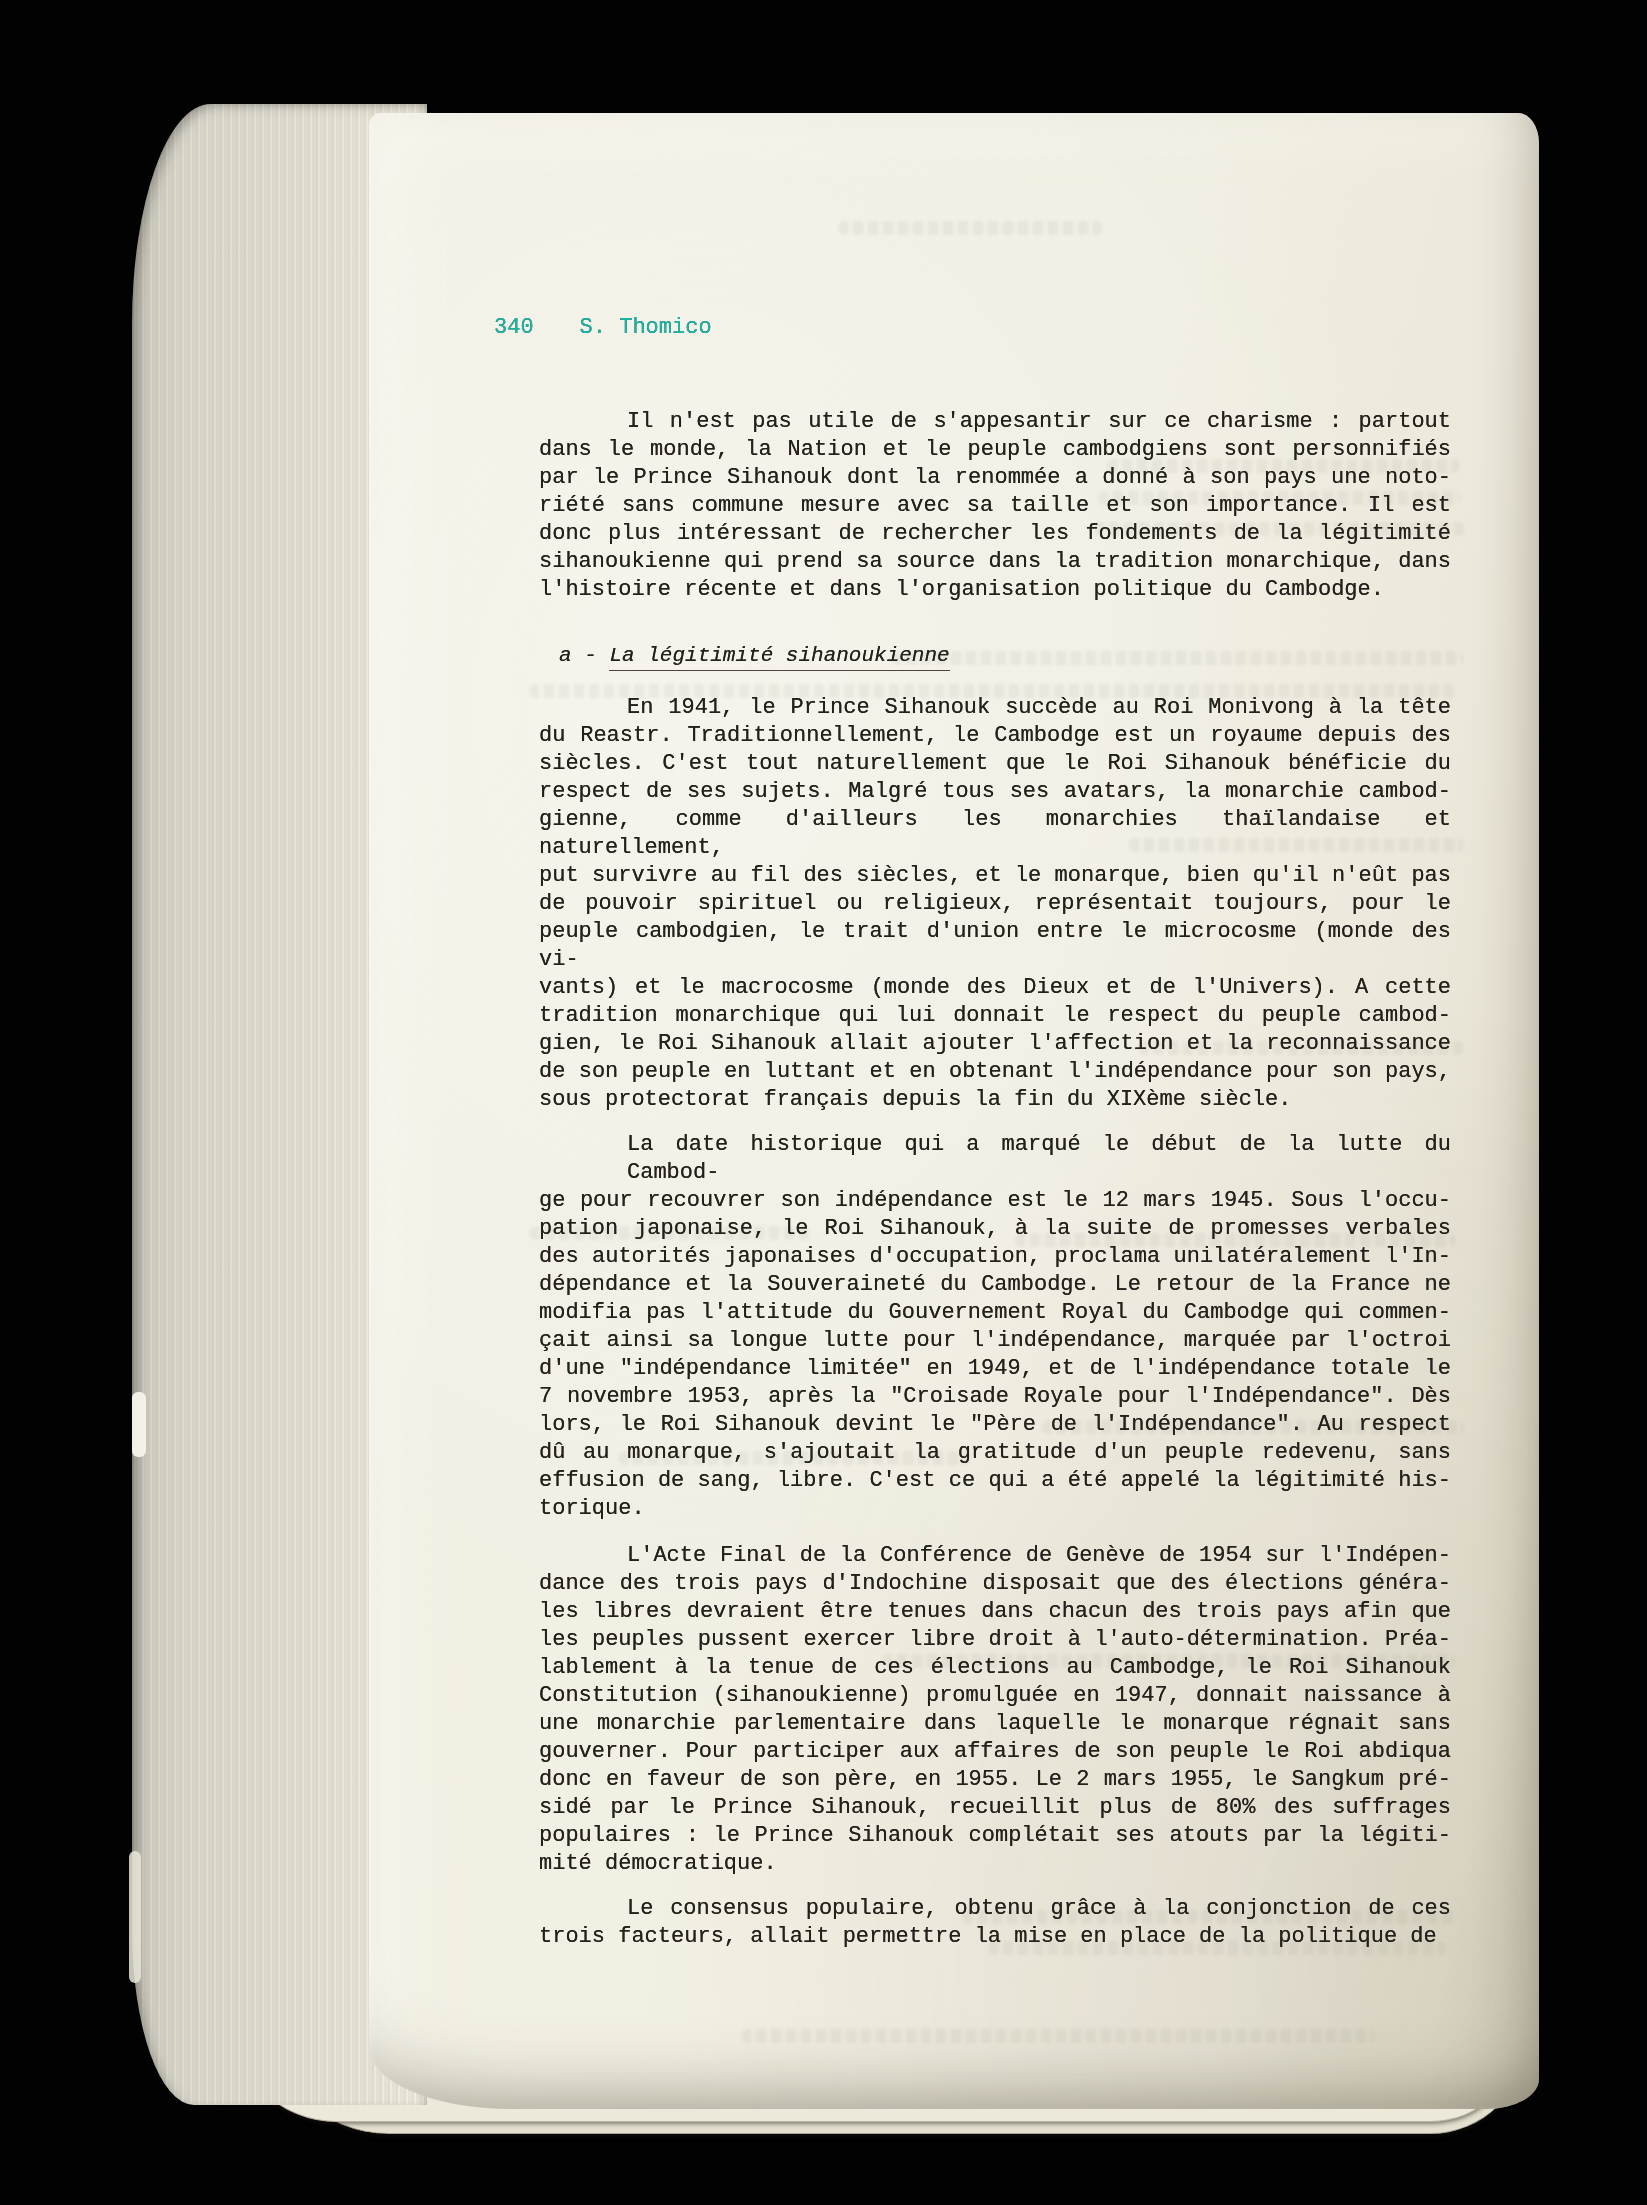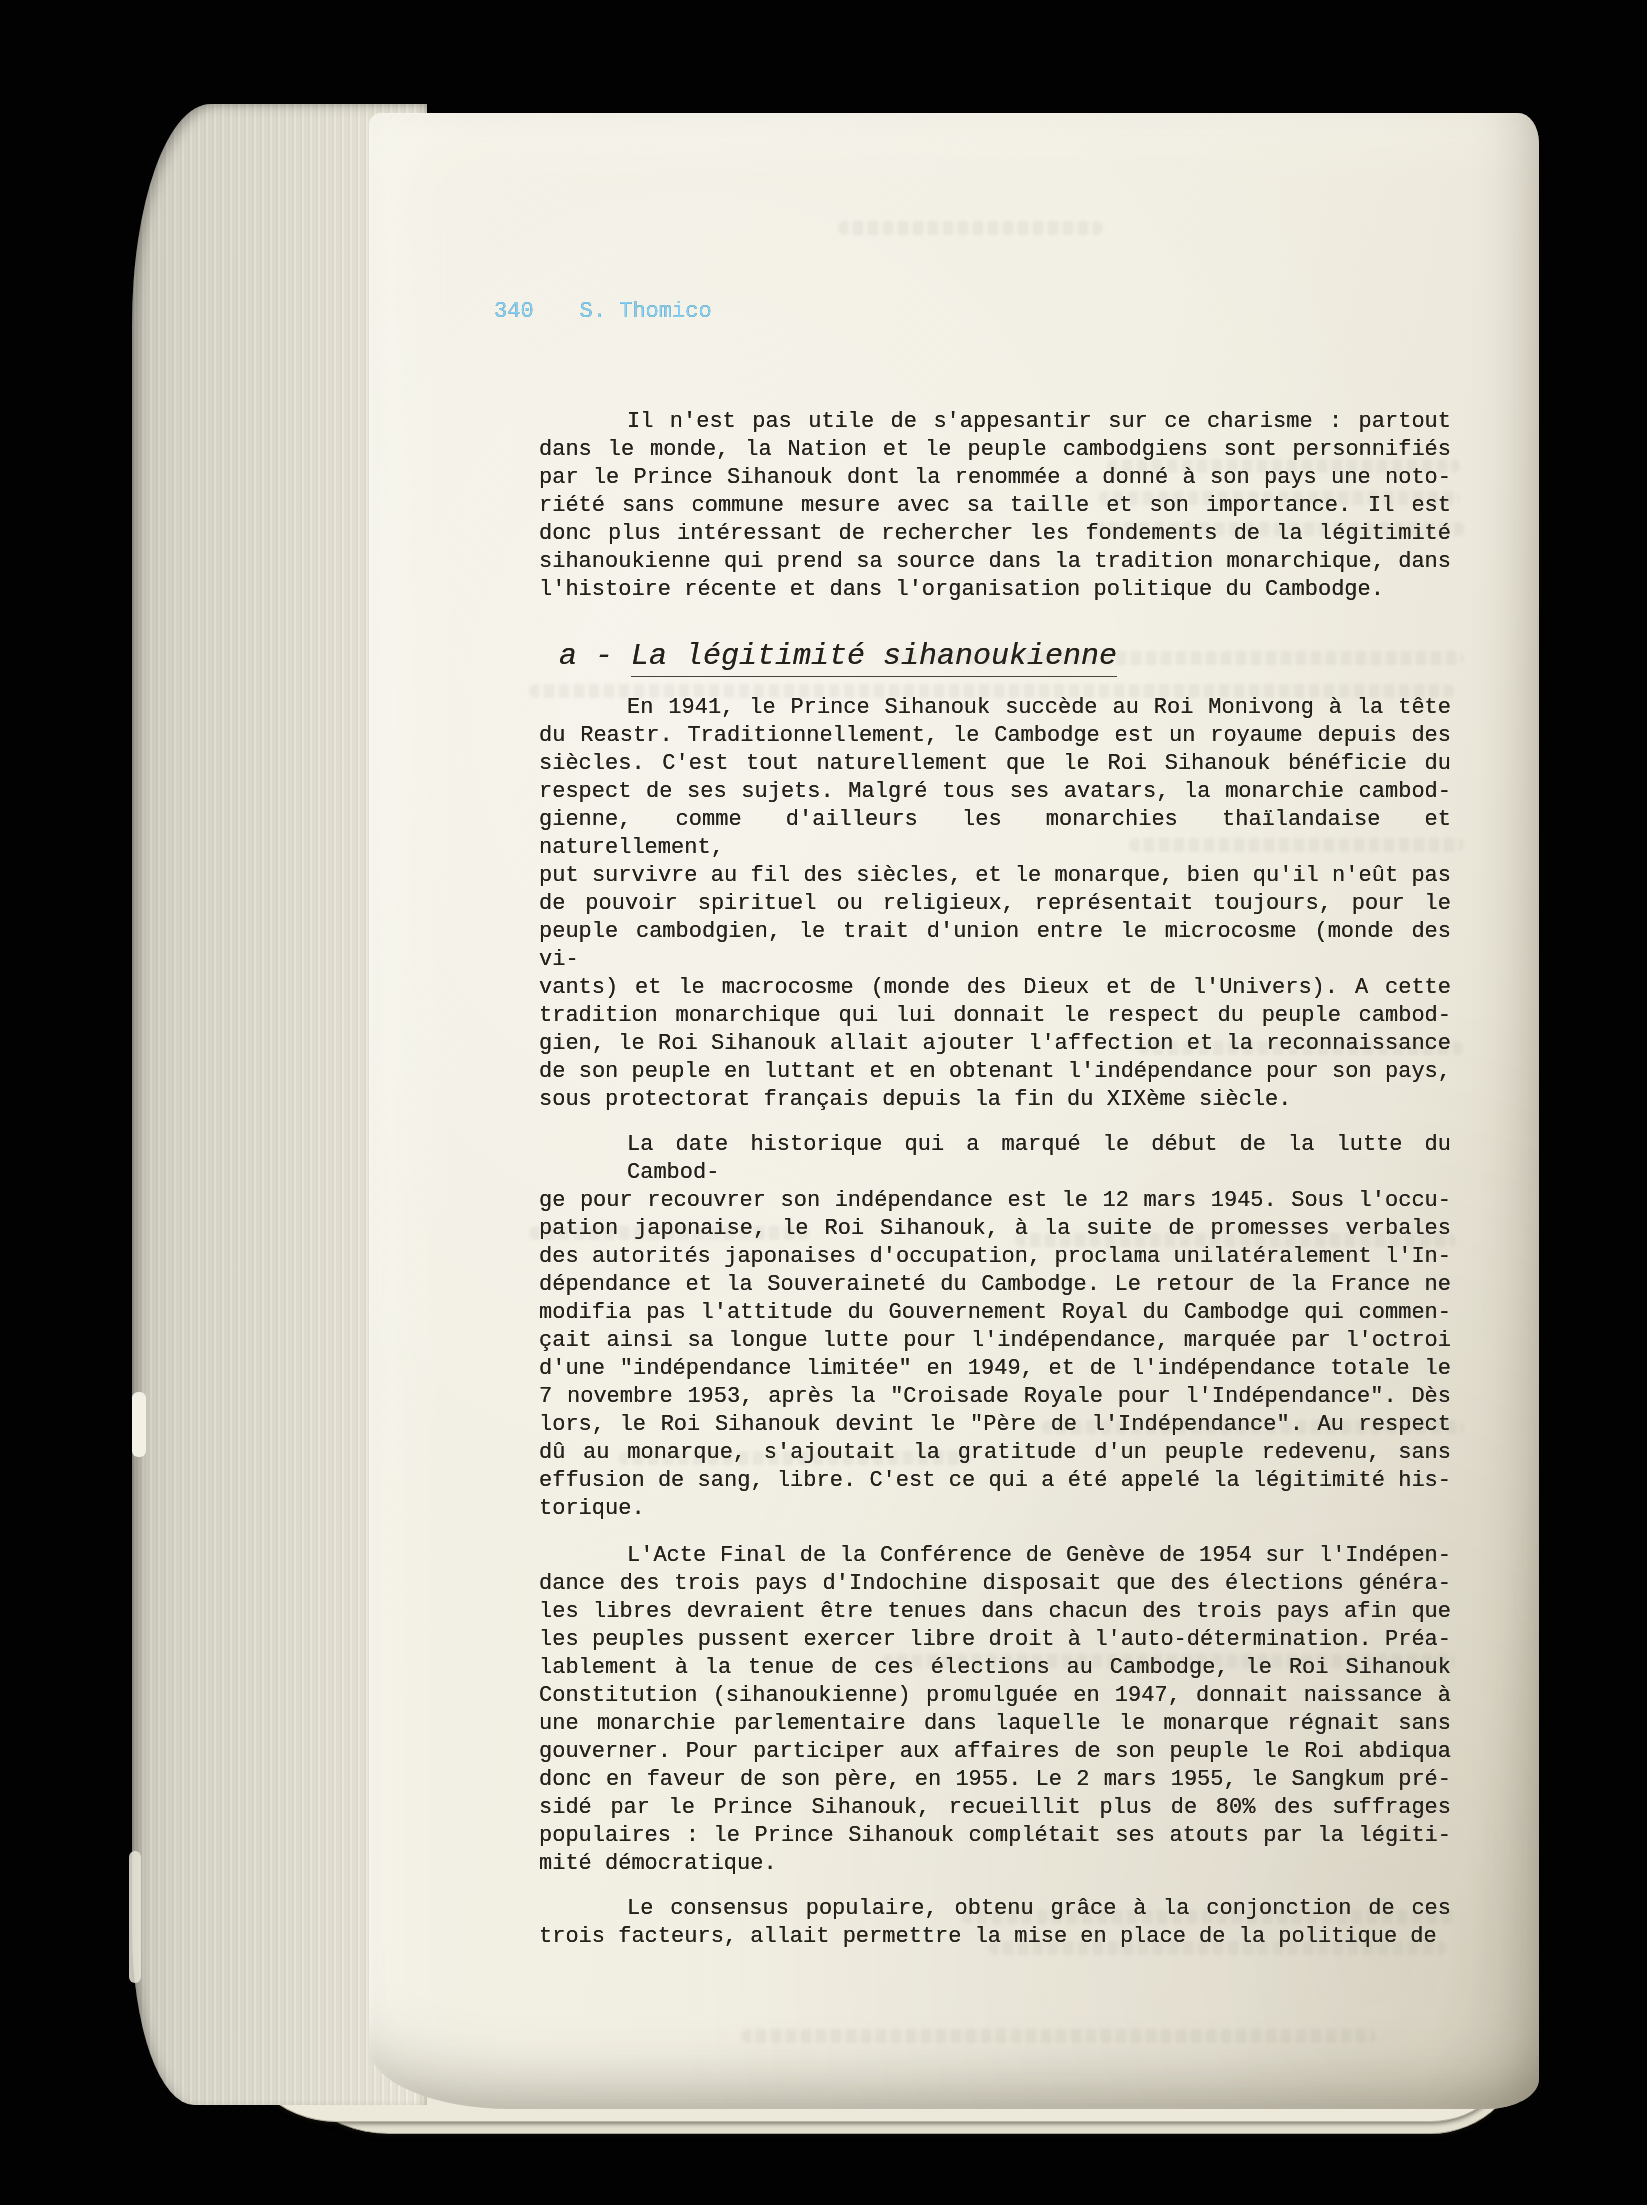--- a/index.html
+++ b/index.html
@@ -57,36 +57,36 @@
   }
   
   .ghost{
     position:absolute;height:14px;z-index:5;border-radius:7px;
     background:repeating-linear-gradient(90deg,
       rgba(146,144,132,.38) 0 9.7px, rgba(146,144,132,.05) 9.7px 15px);
     opacity:.28;filter:blur(1.8px);pointer-events:none;
   }
   
   .page-header{
-    position:absolute;left:494px;top:298px;z-index:7;
-    font-size:22px;line-height:28px;color:#7dd3fc;
+    position:absolute;left:494px;top:314px;z-index:7;
+    font-size:22px;line-height:28px;color:#14b8a6;
     text-shadow:0 0 0.5px rgba(36,33,28,.85);
   }
   .page-header .author{margin-left:46px;}
   .text-block{
     position:absolute;left:522px;top:408px;width:946px;z-index:7;
     font-size:22px;line-height:28px;color:#24211c;
     text-shadow:0 0 0.5px rgba(36,33,28,.85);
   }
   .para{margin:17px;}
   .pline{text-align:justify;text-align-last:justify;}
   .pline.first{padding-left:88px;}
   .pline.last{text-align-last:left;}
   .pline em{font-style:italic;}
-  .heading{font-style:italic;font-size:30px;padding-left:37px;line-height:30px;}
+  .heading{font-style:italic;font-size:21px;padding-left:37px;line-height:30px;}
   .heading-title{border-bottom:1.8px solid rgba(42,38,32,.85);padding-bottom:2.6px;}
 </style>
 </head>
 <body>
 
 <div class="photo">
   <div class="under under1"></div>
   <div class="under under2"></div>
   <div class="edge-stack"></div>
   <div class="page"></div>

